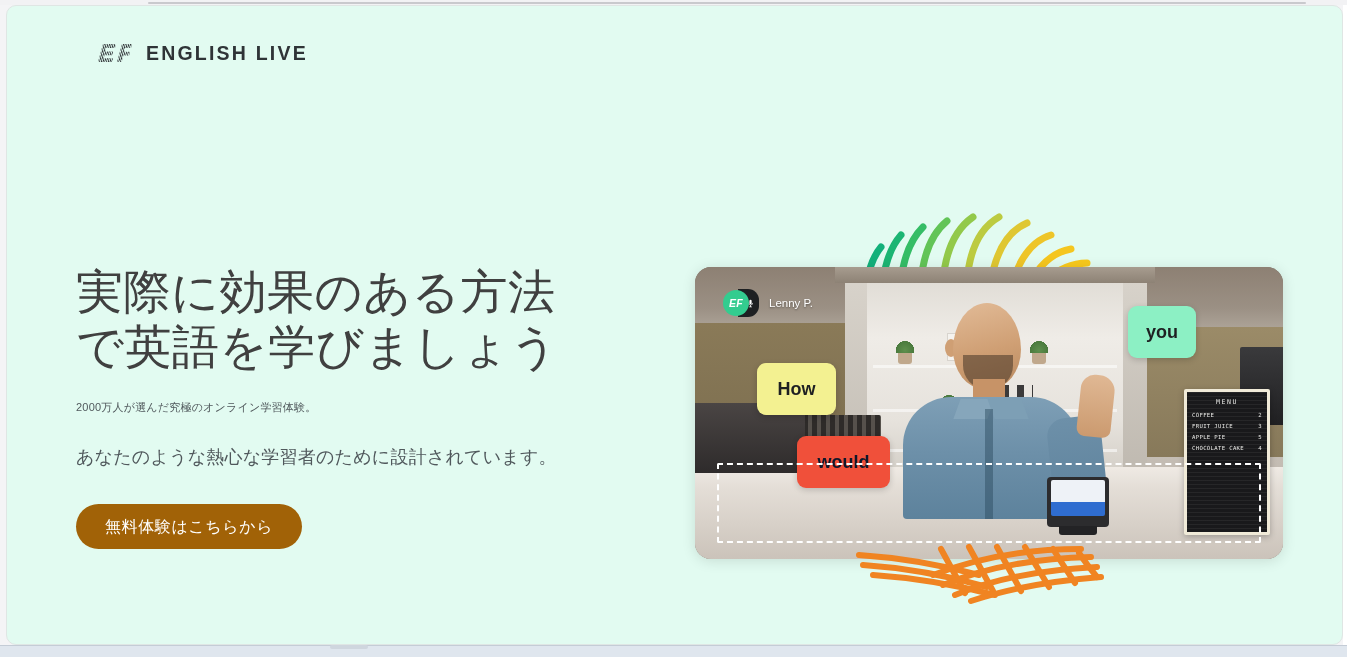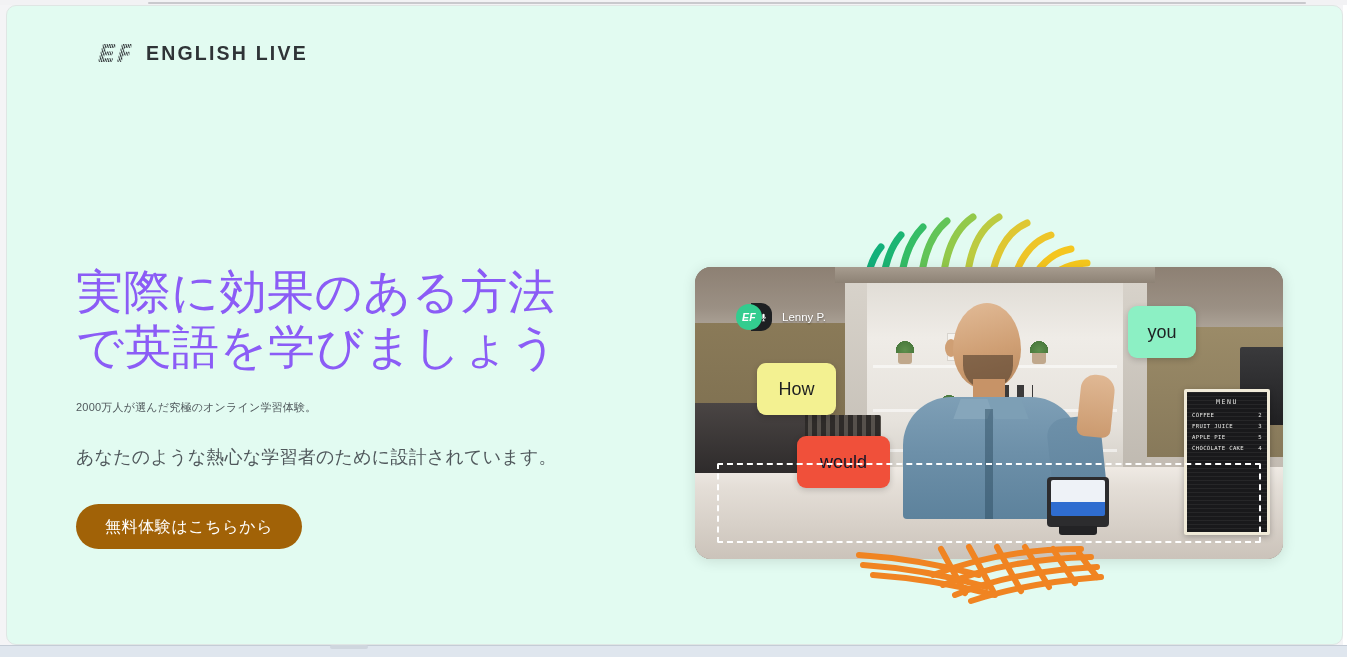--- a/index.html
+++ b/index.html
@@ -135,21 +135,21 @@
   .hero-left {
     position: absolute;
     top: 258px;
     left: 69px;
     width: 600px;
   }
   .headline {
     font-size: 47px;
     line-height: 55px;
     font-weight: normal;
-    color: #8b5cf6;
+    color: #404040;
     letter-spacing: 0.5px;
     white-space: pre-line;
   }
   .sub-1 {
     margin-top: 26px;
     font-size: 11px;
     color: #50585c;
     letter-spacing: 0.2px;
   }
   .sub-2 {
@@ -386,22 +386,22 @@
     display: flex;
     justify-content: space-between;
     font-size: 5.6px;
     letter-spacing: 0.35px;
     margin-bottom: 5px;
   }
 
   
   .participant {
     position: absolute;
-    left: 41px; top: 22px;
-    display: flex; align-items: center; margin-top: 14px;
+    left: 28px; top: 22px;
+    display: flex; align-items: center;
   }
   .p-avatar {
     width: 26px; height: 26px; border-radius: 50%;
     background: #33cc8f;
     display: flex; align-items: center; justify-content: center;
     color: #ffffff;
     font-size: 10.5px; font-weight: bold; font-style: italic;
     letter-spacing: 0.4px;
     z-index: 2;
   }
@@ -420,21 +420,21 @@
     text-shadow: 0 1px 2px rgba(0,0,0,0.45);
     white-space: nowrap;
   }
 
   
   .word-chip {
     position: absolute;
     border-radius: 9px;
     display: flex; align-items: center; justify-content: center;
     font-size: 18px;
-    font-weight: normal;
+    font-weight: bold;
     box-shadow: 0 2px 6px rgba(0,0,0,0.18);
   }
   .chip-how  { left: 62px;  top: 96px;  width: 79px; height: 52px; background:#f3f191; color:#1e2022; }
   .chip-would{ left: 102px; top: 169px; width: 93px; height: 52px; background:#f0503a; color:#0f172a; }
   .chip-you  { left: 433px; top: 39px;  width: 68px; height: 52px; background:#8cf0c4; color:#1e2022; }
 
   
   .dash-frame {
     position: absolute;
     left: 22px; bottom: 16px;

